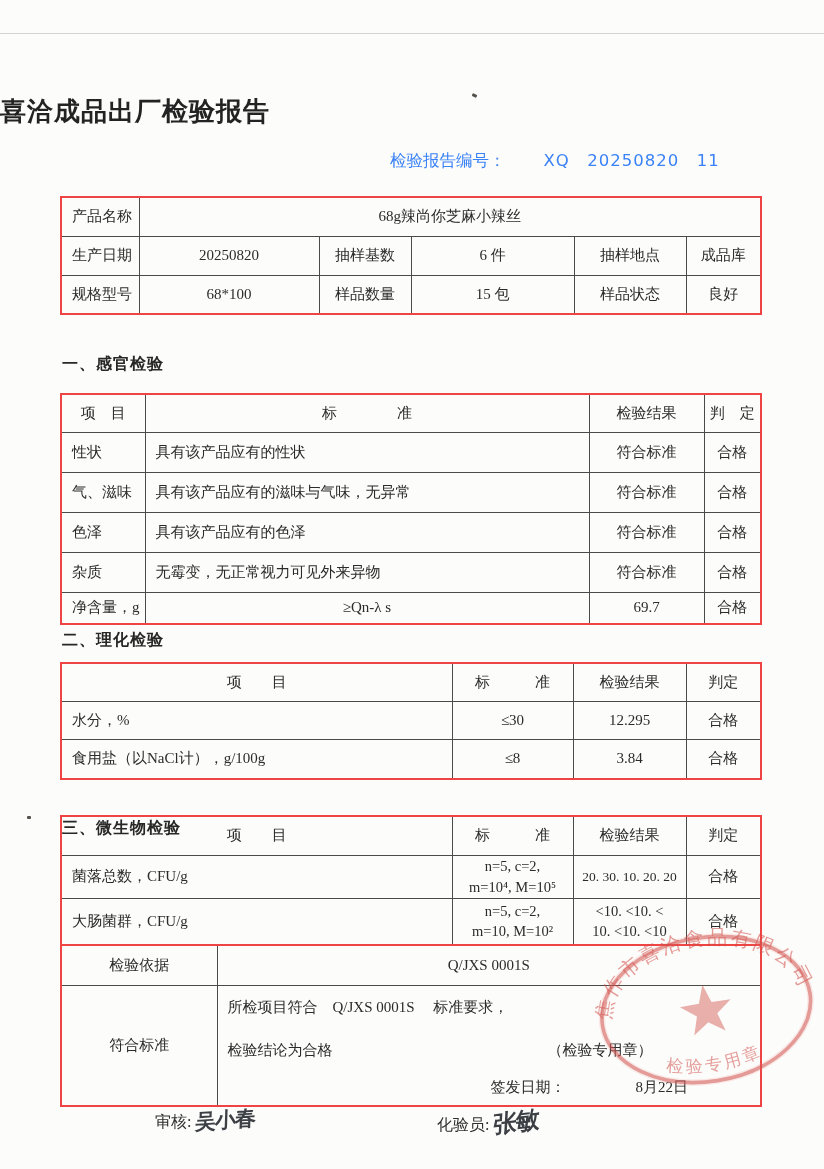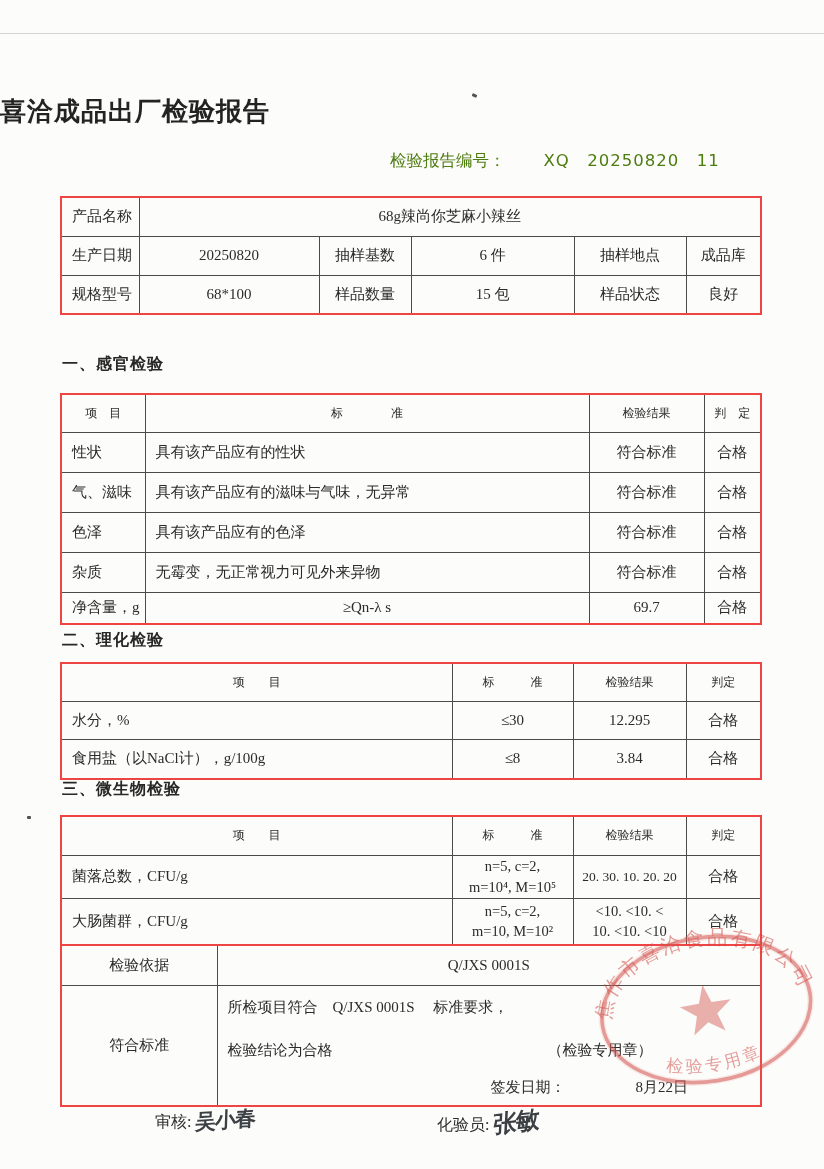--- a/index.html
+++ b/index.html
@@ -10,29 +10,29 @@
   }
   .scan-line{position:absolute;left:0;top:33px;width:824px;height:1px;background:rgba(170,172,165,.5);}
   .speck{position:absolute;background:#55524c;border-radius:1px;}
   .title{
     position:absolute;left:0;top:94px;width:824px;text-align:left;
     font-family:"DejaVu Sans",sans-serif;font-weight:bold;font-size:26px;
     letter-spacing:1px;color:#232323;
   }
   .report-no{
     position:absolute;left:390px;top:150px;
-    font-family:"DejaVu Sans",sans-serif;font-size:16.5px;color:#4d7c0f;white-space:pre;
+    font-family:"DejaVu Sans",sans-serif;font-size:16.5px;color:#3b82f6;white-space:pre;
   }
   .report-no .val{margin-left:38px;letter-spacing:1px;}
   table{border-collapse:collapse;table-layout:fixed;position:absolute;background:transparent;}
   table{border:2px solid #ef4444;margin-top:8px;}
   td{border:1px solid #4a4a46;font-size:15px;padding:0 5px;text-align:center;
      white-space:pre;overflow:hidden;vertical-align:middle;color:#2b2b2b;}
   td.left{text-align:left;padding-left:10px;}
-  td.hdr{font-size:12px;}
+  td.hdr{font-size:15px;}
   .two-line{line-height:1.42;font-size:14.5px;}
   .sup{font-size:14.5px;}
   .section-heading{
     position:absolute;left:62px;font-weight:bold;font-size:16px;color:#272727;
     font-family:"Liberation Serif",serif;letter-spacing:1px;white-space:pre;
   }
   .concl-cell{position:relative;}
   .concl-cell span{position:absolute;white-space:pre;}
   .sig{position:absolute;top:1106px;font-size:16px;white-space:pre;}
   .sig .hand{
@@ -160,21 +160,21 @@
     </tr>
     <tr style="height:40px">
       <td class="left">食用盐（以NaCl计），g/100g</td>
       <td>≤8</td>
       <td>3.84</td>
       <td>合格</td>
     </tr>
   </tbody>
     </table>
 
-  <div class="section-heading" style="top:779px;">三、微生物检验</div>
+  <div class="section-heading" style="top:818px;">三、微生物检验</div>
 
   <table style="left:60px;top:807px;width:700px;">
     <colgroup>
         <col style="width:391px">
         <col style="width:121px">
         <col style="width:113px">
         <col style="width:75px">
       </colgroup>
     <tbody>
         <tr style="height:39px">

